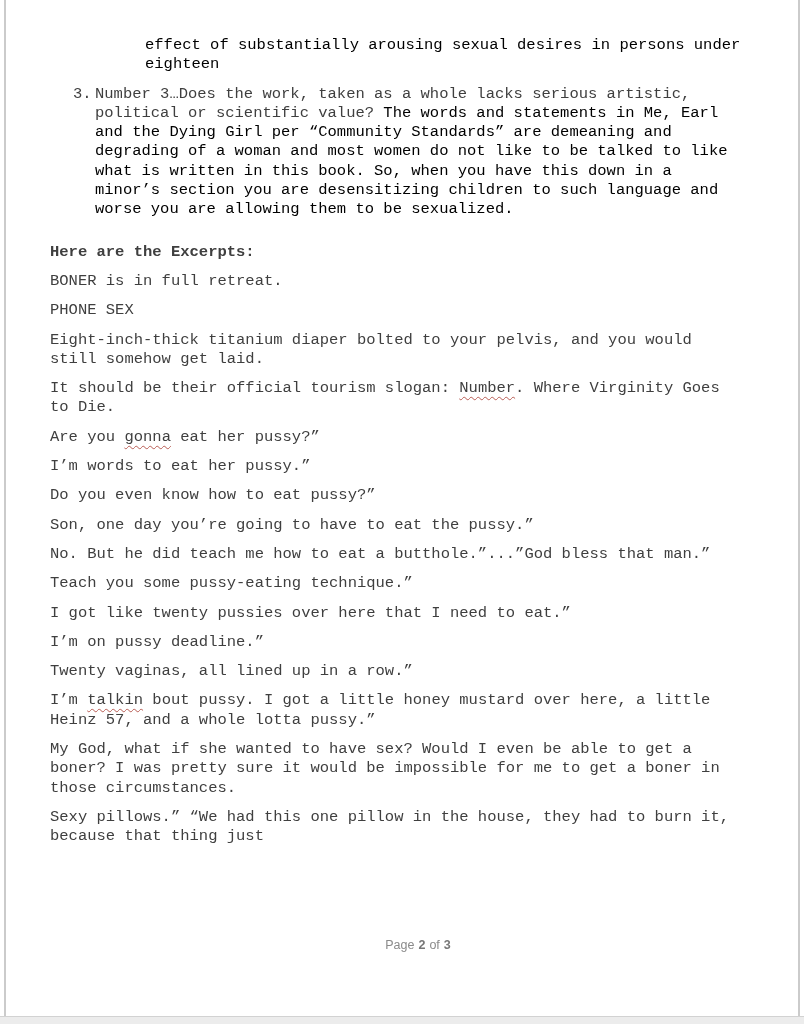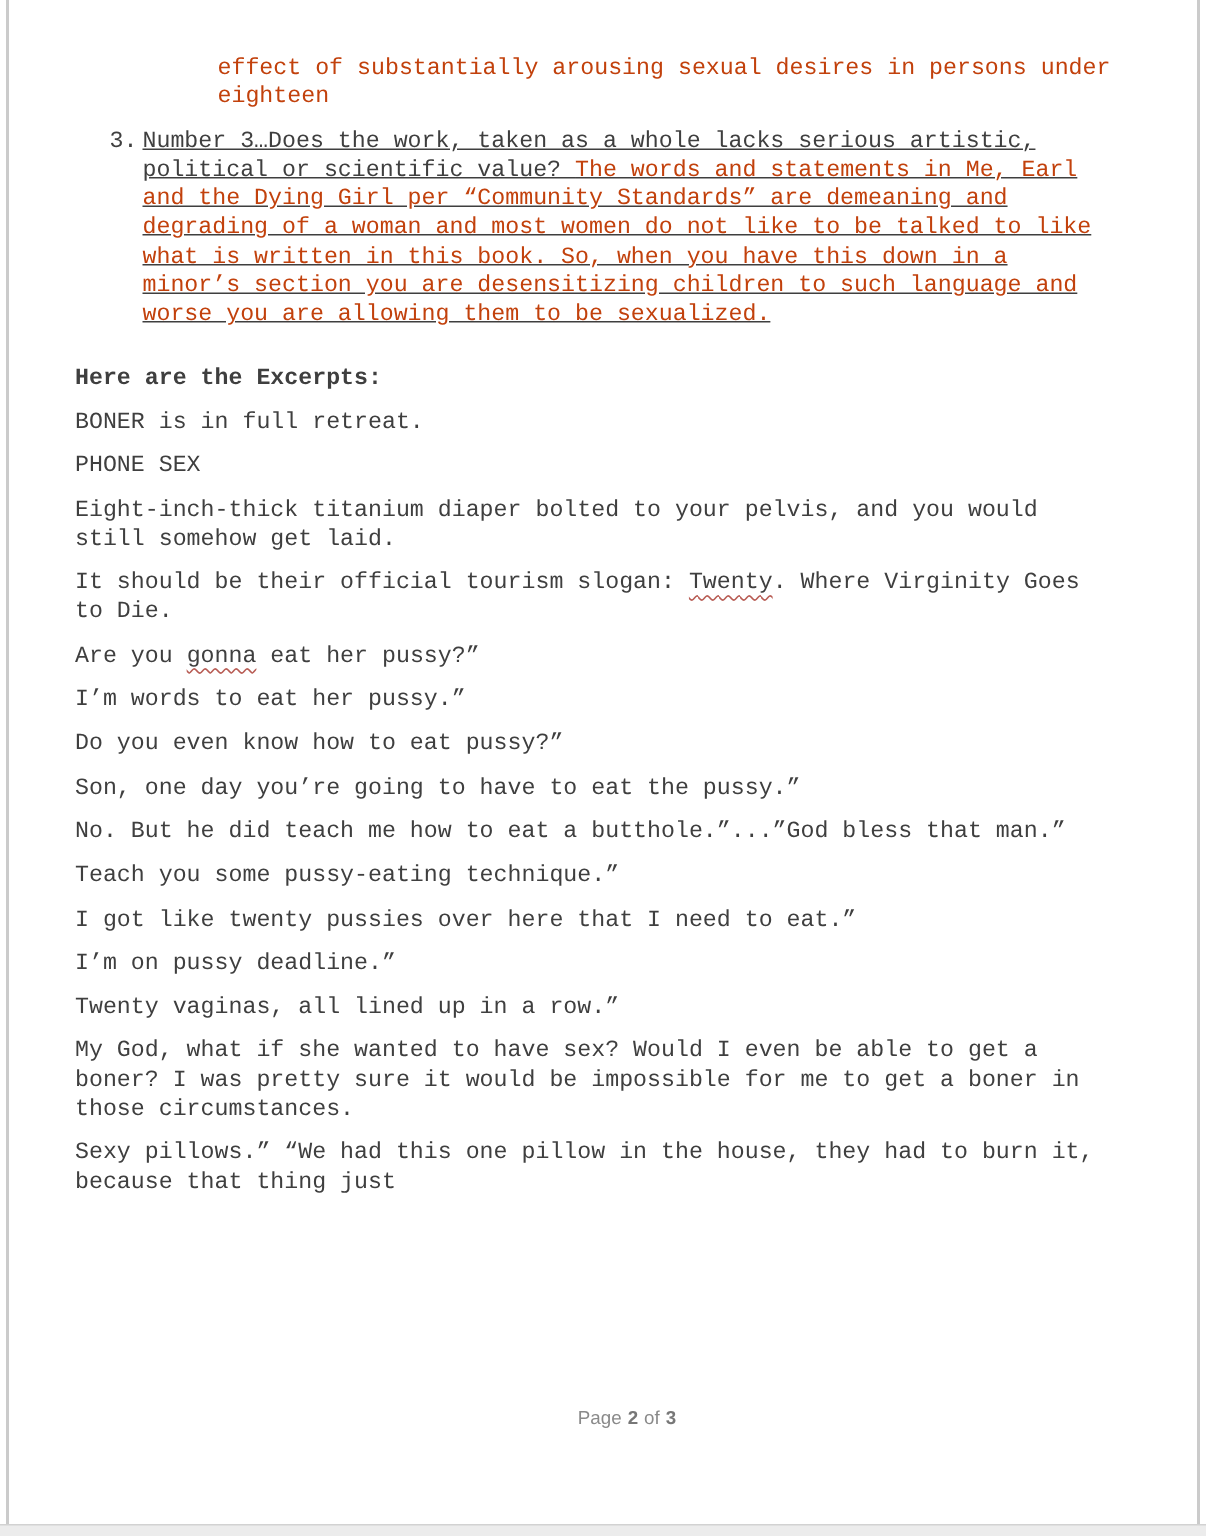--- a/index.html
+++ b/index.html
@@ -27,32 +27,32 @@
   }
   .content {
     position: absolute;
     left: 50px; top: 36px; width: 692px;
     color: #3f3f3f;
     font-size: 15.5px;
     line-height: 19.3px;
     letter-spacing: 0;
   }
   .para { margin: 0 0 10px 0; }
-  .teal { color: #c2410c; }
+  .teal { color: #000000; }
   .continuation-block {
     margin-left: 95px;
     width: 626px;
   }
   .list-item {
     display: flex;
     margin-left: 23px;
     margin-bottom: 13px;
   }
   .list-num { width: 22px; flex: 0 0 22px; }
-  .list-text { width: 646px; text-decoration: underline; }
+  .list-text { width: 646px; }
   .heading {
     font-weight: 700;
     text-underline-offset: 3px;
     margin-top: 23px;
     margin-bottom: 10px;
   }
   .misspell {
     text-decoration: underline wavy #b85c54;
     text-decoration-thickness: 1px;
     text-underline-offset: 4px;
@@ -86,30 +86,31 @@
       <div class="list-text"><span>Number 3…Does the work, taken as a whole lacks serious artistic, political or scientific value? </span><span class="teal">The words and statements in Me, Earl and the Dying Girl per “Community Standards” are demeaning and degrading of a woman and most women do not like to be talked to like what is written in this book. So, when you have this down in a minor’s section you are desensitizing children to such language and worse you are allowing them to be sexualized.</span></div>
     </div>
 
 
     <p class="para heading">Here are the Excerpts:</p>
 
     <div>
         <p class="para"><span>BONER is in full retreat.</span></p>
         <p class="para"><span>PHONE SEX</span></p>
         <p class="para"><span>Eight-inch-thick titanium diaper bolted to your pelvis, and you would still somehow get laid.</span></p>
-        <p class="para"><span>It should be their official tourism slogan: </span><span class="misspell">Twenty</span><span>. Where Virginity Goes to Die.</span></p>
+        <p class="para"><span>It should be their official tourism slogan: </span><span class="misspell">Number</span><span>. Where Virginity Goes to Die.</span></p>
         <p class="para"><span>Are you </span><span class="misspell">gonna</span><span> eat her pussy?”</span></p>
         <p class="para"><span>I’m words to eat her pussy.”</span></p>
         <p class="para"><span>Do you even know how to eat pussy?”</span></p>
         <p class="para"><span>Son, one day you’re going to have to eat the pussy.”</span></p>
         <p class="para"><span>No. But he did teach me how to eat a butthole.”...”God bless that man.”</span></p>
         <p class="para"><span>Teach you some pussy-eating technique.”</span></p>
         <p class="para"><span>I got like twenty pussies over here that I need to eat.”</span></p>
         <p class="para"><span>I’m on pussy deadline.”</span></p>
         <p class="para"><span>Twenty vaginas, all lined up in a row.”</span></p>
+        <p class="para"><span>I’m </span><span class="misspell">talkin</span><span> bout pussy. I got a little honey mustard over here, a little Heinz 57, and a whole lotta pussy.”</span></p>
         <p class="para"><span>My God, what if she wanted to have sex? Would I even be able to get a boner? I was pretty sure it would be impossible for me to get a boner in those circumstances.</span></p>
         <p class="para"><span>Sexy pillows.” “We had this one pillow in the house, they had to burn it, because that thing just</span></p>
       </div>
 
   </div>
 
   <div class="footer"><span>Page</span><span class="bold">2</span><span>of</span><span class="bold">3</span></div>
 </div>
 
 </body></html>

